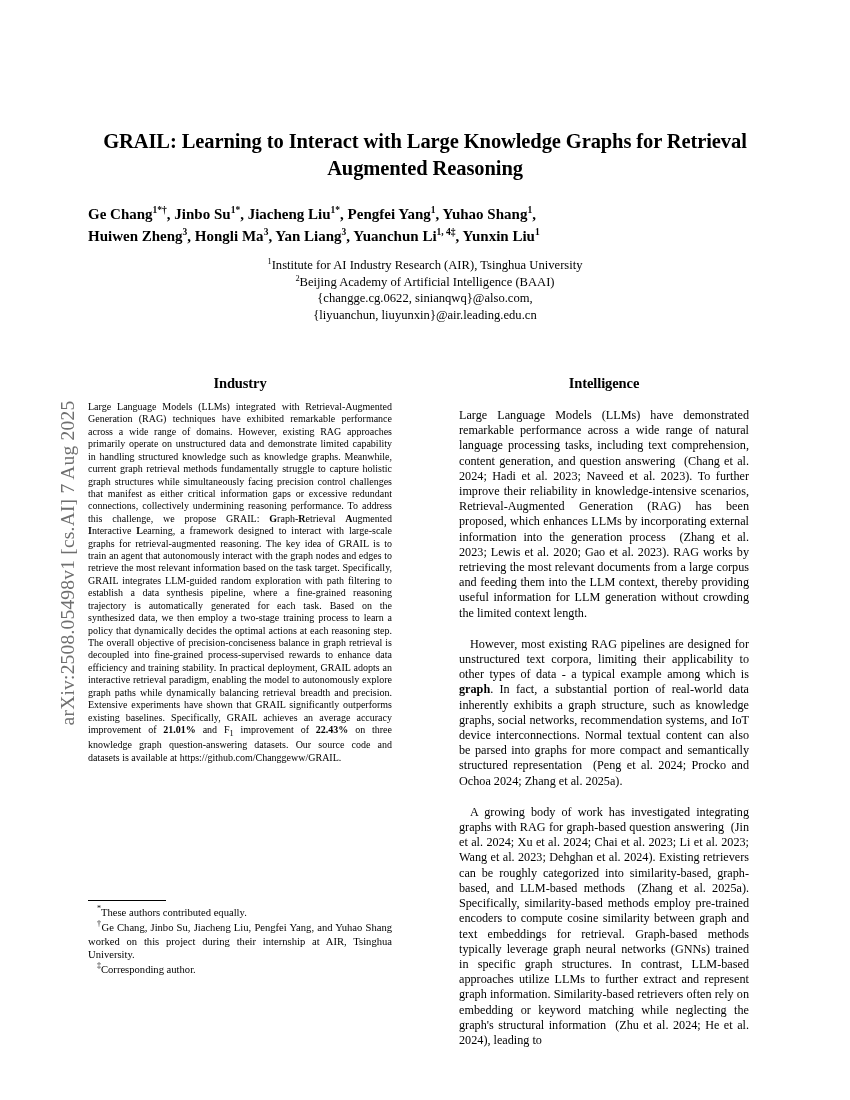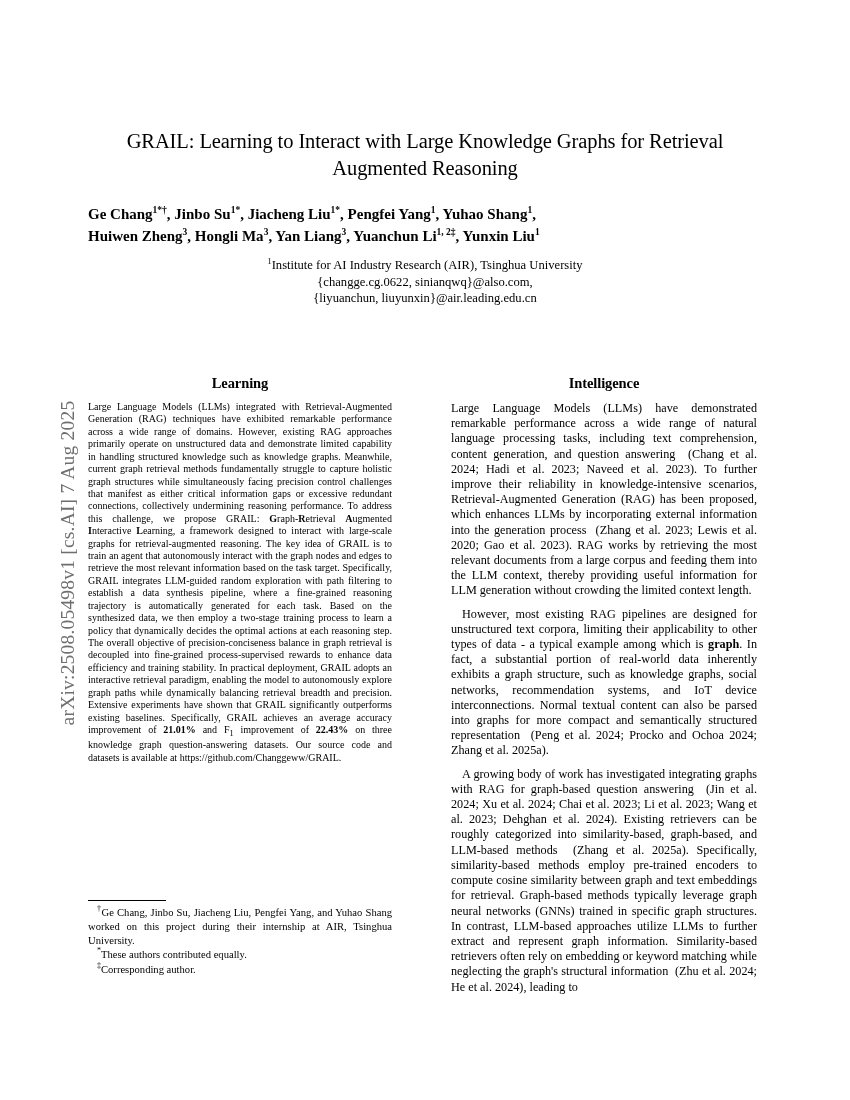--- a/index.html
+++ b/index.html
@@ -41,21 +41,21 @@
 
   
   #title-block {
     position: absolute;
     left: 88px;
     top: 128px;
     width: 674px;
   }
   #paper-title {
     font-size: 20.5px;
-    font-weight: normal;
+    font-weight: bold;
     line-height: 1.30;
     text-align: center;
     margin: 0;
     letter-spacing: -0.1px;
   }
 
   #authors {
     margin-top: 23px;
     font-size: 15px;
     font-weight: bold;
@@ -105,21 +105,21 @@
     hyphens: manual;
   }
   .intro-body {
     font-size: 12.2px;
     line-height: 1.247;
     text-align: justify;
     text-justify: inter-word;
     margin: 0;
     hyphens: manual;
   }
-  .intro-body p { margin: 8px; text-indent: 11px; }
+  .intro-body p { margin: 16px; text-indent: 11px; }
   .intro-body p.first { text-indent: 0; }
 
   
   #footnotes {
     position: absolute;
     left: 88px;
     top: 900px;
     width: 304px;
     font-size: 10.6px;
     line-height: 1.30;
@@ -139,48 +139,49 @@
 
 <div id="page">
 
   <div id="arxiv-stamp">arXiv:2508.05498v1  [cs.AI]  7 Aug 2025</div>
 
   <div id="title-block">
     <h1 id="paper-title">GRAIL: Learning to Interact with Large Knowledge Graphs for Retrieval Augmented Reasoning</h1>
 
     <div id="authors">
       <div>Ge Chang<sup>1*†</sup>, Jinbo Su<sup>1*</sup>, Jiacheng Liu<sup>1*</sup>, Pengfei Yang<sup>1</sup>, Yuhao Shang<sup>1</sup>,</div>
-      <div>Huiwen Zheng<sup>3</sup>, Hongli Ma<sup>3</sup>, Yan Liang<sup>3</sup>, Yuanchun Li<sup>1, 2‡</sup>, Yunxin Liu<sup>1</sup></div>
+      <div>Huiwen Zheng<sup>3</sup>, Hongli Ma<sup>3</sup>, Yan Liang<sup>3</sup>, Yuanchun Li<sup>1, 4‡</sup>, Yunxin Liu<sup>1</sup></div>
     </div>
 
     <div id="affiliations">
       <div><sup>1</sup>Institute for AI Industry Research (AIR), Tsinghua University</div>
+      <div><sup>2</sup>Beijing Academy of Artificial Intelligence (BAAI)</div>
       <div>{changge.cg.0622, sinianqwq}@also.com,</div>
       <div>{liyuanchun, liuyunxin}@air.leading.edu.cn</div>
     </div>
   </div>
 
   <div id="columns">
 
     <div class="col col-left">
-      <h2 class="sec-head">Learning</h2>
+      <h2 class="sec-head">Industry</h2>
       <p class="abstract-body">Large Language Models (LLMs) integrated with Retrieval-Augmented Generation (RAG) techniques have exhibited remarkable performance across a wide range of domains. However, existing RAG approaches primarily operate on unstructured data and demonstrate limited capability in handling structured knowledge such as knowledge graphs. Meanwhile, current graph retrieval methods fundamentally struggle to capture holistic graph structures while simultaneously facing precision control challenges that manifest as either critical information gaps or excessive redundant connections, collectively undermining reasoning performance. To address this challenge, we propose GRAIL: <b>G</b>raph-<b>R</b>etrieval <b>A</b>ugmented <b>I</b>nteractive <b>L</b>earning, a framework designed to interact with large-scale graphs for retrieval-augmented reasoning. The key idea of GRAIL is to train an agent that autonomously interact with the graph nodes and edges to retrieve the most relevant information based on the task target. Specifically, GRAIL integrates LLM-guided random exploration with path filtering to establish a data synthesis pipeline, where a fine-grained reasoning trajectory is automatically generated for each task. Based on the synthesized data, we then employ a two-stage training process to learn a policy that dynamically decides the optimal actions at each reasoning step. The overall objective of precision-conciseness balance in graph retrieval is decoupled into fine-grained process-supervised rewards to enhance data efficiency and training stability. In practical deployment, GRAIL adopts an interactive retrieval paradigm, enabling the model to autonomously explore graph paths while dynamically balancing retrieval breadth and precision. Extensive experiments have shown that GRAIL significantly outperforms existing baselines. Specifically, GRAIL achieves an average accuracy improvement of <b>21.01%</b> and F<sub>1</sub> improvement of <b>22.43%</b> on three knowledge graph question-answering datasets. Our source code and datasets is available at https://github.com/Changgeww/GRAIL.</p>
     </div>
 
     <div class="col col-right">
       <h2 class="sec-head">Intelligence</h2>
       <div class="intro-body">
         <p class="first">Large Language Models (LLMs) have demonstrated remarkable performance across a wide range of natural language processing tasks, including text comprehension, content generation, and question answering&nbsp; (Chang et al. 2024; Hadi et al. 2023; Naveed et al. 2023). To further improve their reliability in knowledge-intensive scenarios, Retrieval-Augmented Generation (RAG) has been proposed, which enhances LLMs by incorporating external information into the generation process&nbsp; (Zhang et al. 2023; Lewis et al. 2020; Gao et al. 2023). RAG works by retrieving the most relevant documents from a large corpus and feeding them into the LLM context, thereby providing useful information for LLM generation without crowding the limited context length.</p>
         <p>However, most existing RAG pipelines are designed for unstructured text corpora, limiting their applicability to other types of data - a typical example among which is <b>graph</b>. In fact, a substantial portion of real-world data inherently exhibits a graph structure, such as knowledge graphs, social networks, recommendation systems, and IoT device interconnections. Normal textual content can also be parsed into graphs for more compact and semantically structured representation&nbsp; (Peng et al. 2024; Procko and Ochoa 2024; Zhang et al. 2025a).</p>
         <p>A growing body of work has investigated integrating graphs with RAG for graph-based question answering&nbsp; (Jin et al. 2024; Xu et al. 2024; Chai et al. 2023; Li et al. 2023; Wang et al. 2023; Dehghan et al. 2024). Existing retrievers can be roughly categorized into similarity-based, graph-based, and LLM-based methods&nbsp; (Zhang et al. 2025a). Specifically, similarity-based methods employ pre-trained encoders to compute cosine similarity between graph and text embeddings for retrieval. Graph-based methods typically leverage graph neural networks (GNNs) trained in specific graph structures. In contrast, LLM-based approaches utilize LLMs to further extract and represent graph information. Similarity-based retrievers often rely on embedding or keyword matching while neglecting the graph's structural information&nbsp; (Zhu et al. 2024; He et al. 2024), leading to</p>
       </div>
     </div>
 
   </div>
 
   <div id="footnotes">
     <div id="footnote-rule"></div>
+    <p class="fn"><sup>*</sup>These authors contributed equally.</p>
     <p class="fn"><sup>†</sup>Ge Chang, Jinbo Su, Jiacheng Liu, Pengfei Yang, and Yuhao Shang worked on this project during their internship at AIR, Tsinghua University.</p>
-    <p class="fn"><sup>*</sup>These authors contributed equally.</p>
     <p class="fn"><sup>‡</sup>Corresponding author.</p>
   </div>
 
 </div>
 
 </body></html>

